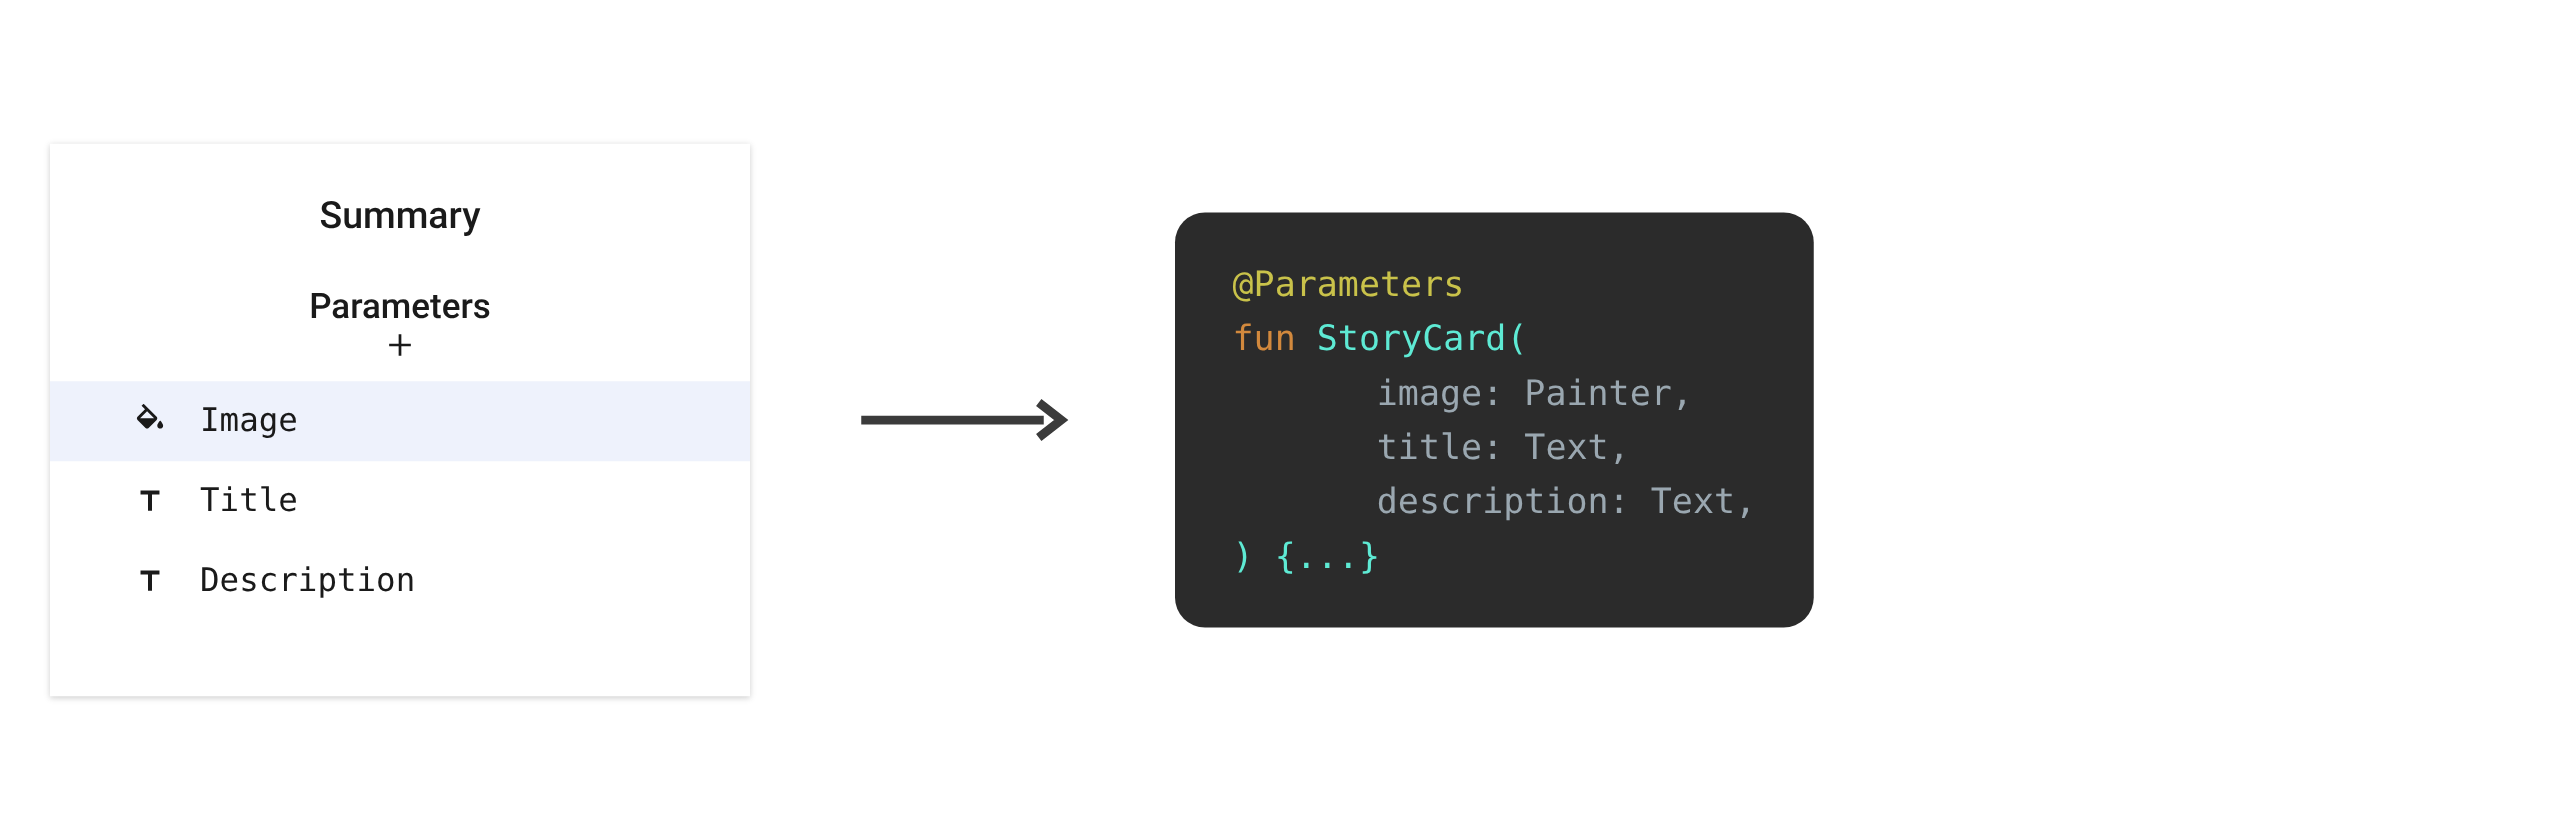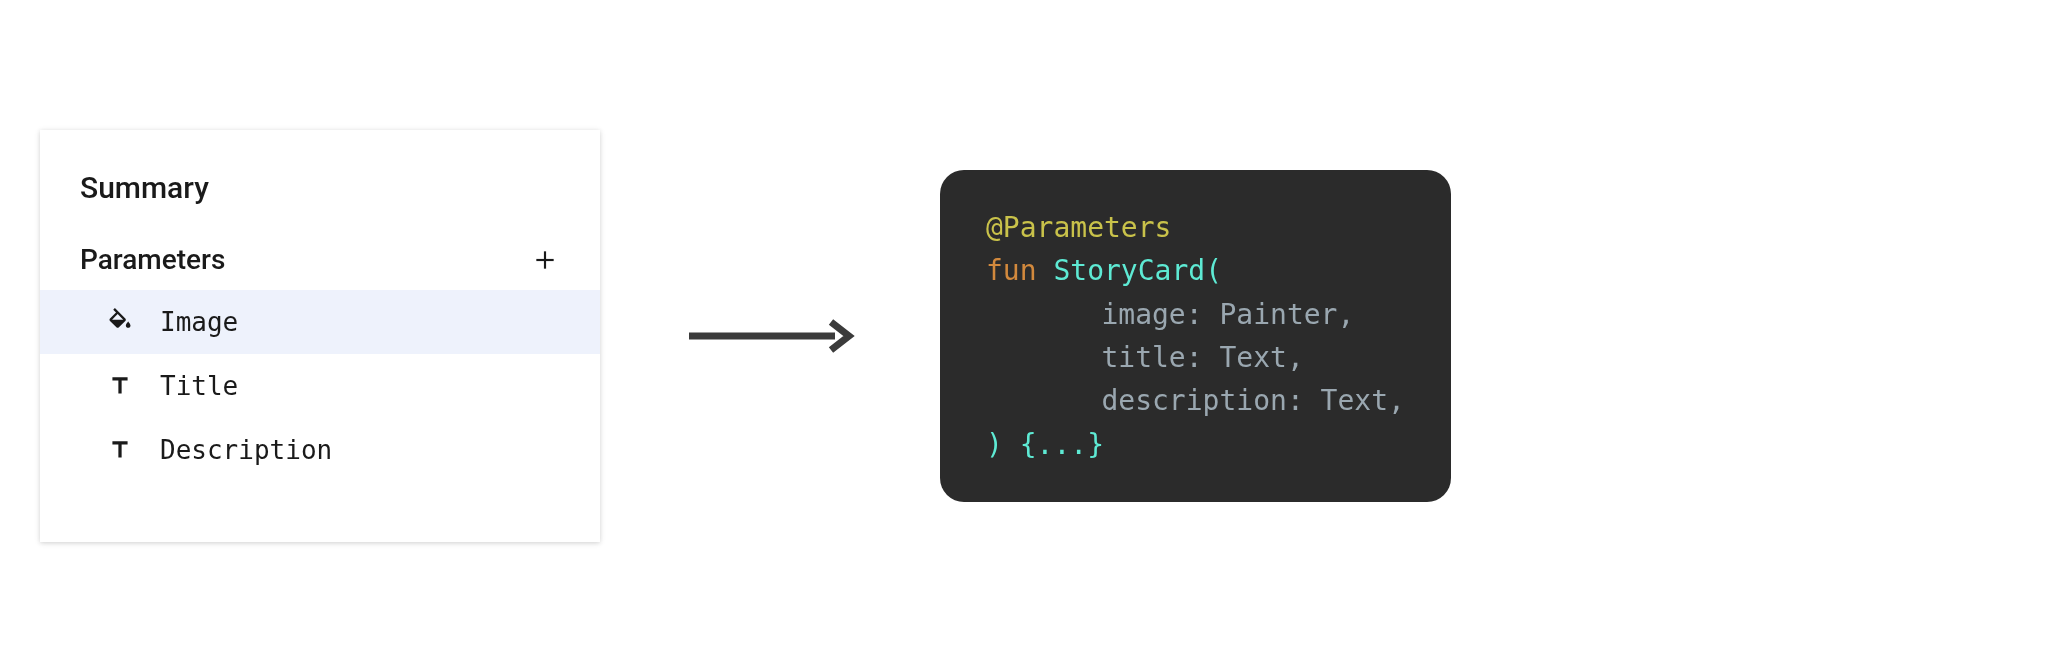--- a/index.html
+++ b/index.html
@@ -11,32 +11,34 @@
       display: flex;
       align-items: center;
       gap: 80px;
       padding-left: 40px;
     }
     .panel {
       width: 560px;
       background: #ffffff;
       box-shadow: 0 1px 6px rgba(0,0,0,0.12), 0 1px 4px rgba(0,0,0,0.08);
       padding: 40px 0 60px 0;
+      text-align: center;
     }
     .panel-title {
       font-size: 30px;
       font-weight: 500;
       color: #1a1a1a;
       padding: 0 40px 28px 40px;
     }
     .section-header {
       display: flex;
       align-items: center;
       justify-content: space-between;
       padding: 10px 40px 14px 40px;
+      flex-direction: column;
     }
     .section-label {
       font-size: 28px;
       font-weight: 500;
       color: #1a1a1a;
     }
     .plus-icon {
       width: 30px;
       height: 30px;
       display: flex;

